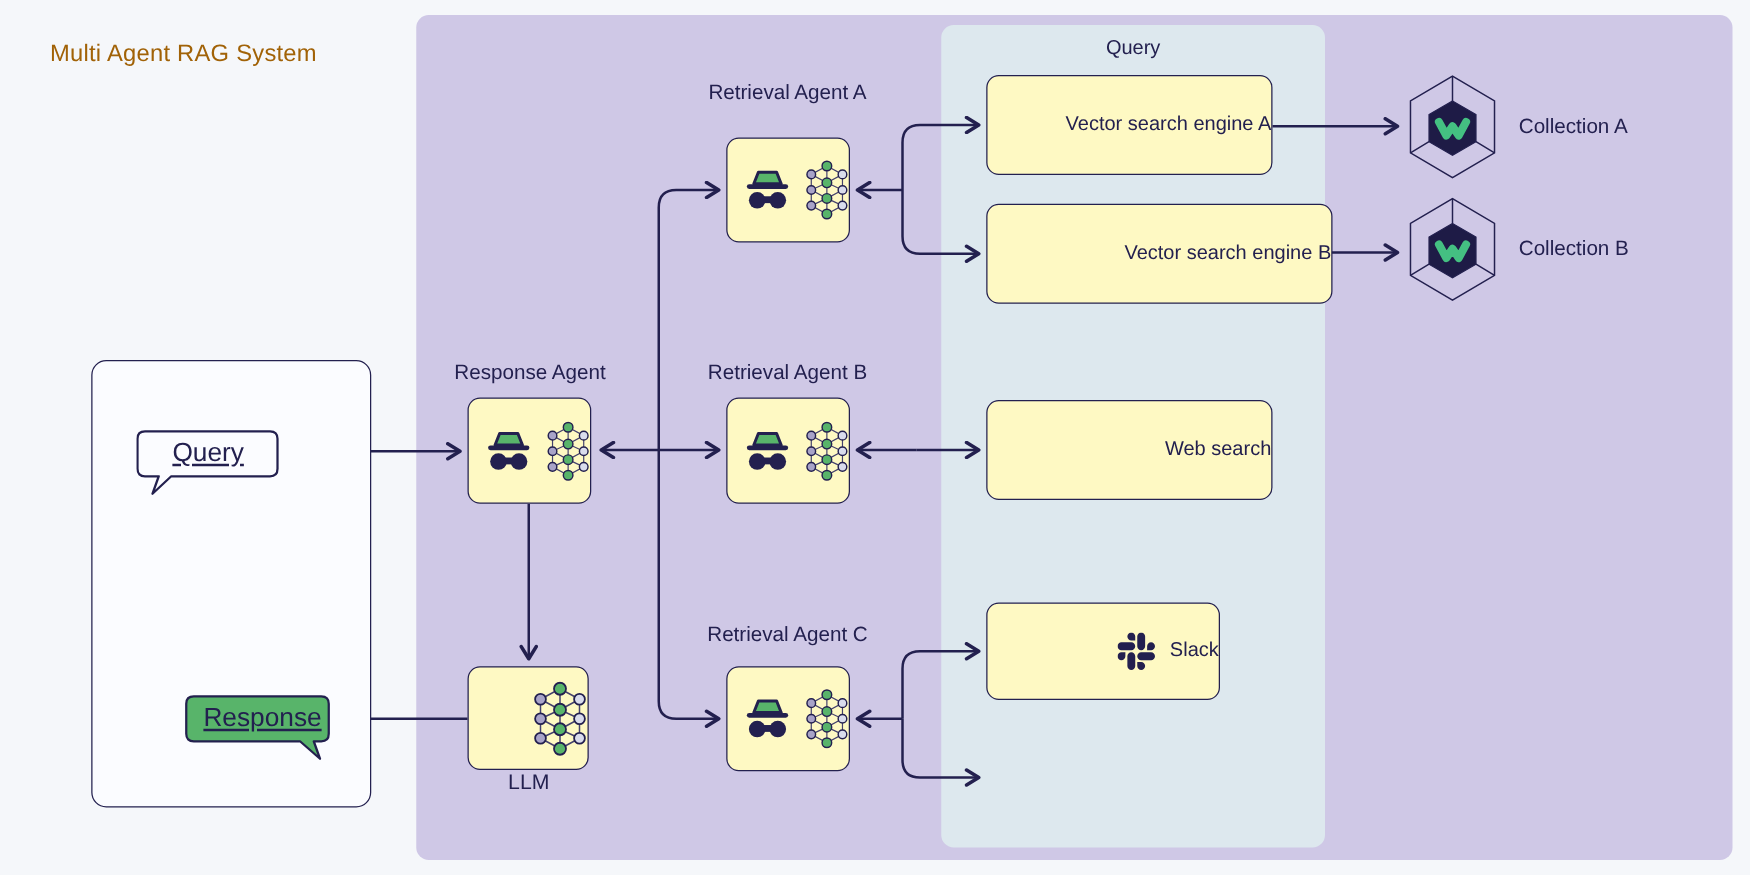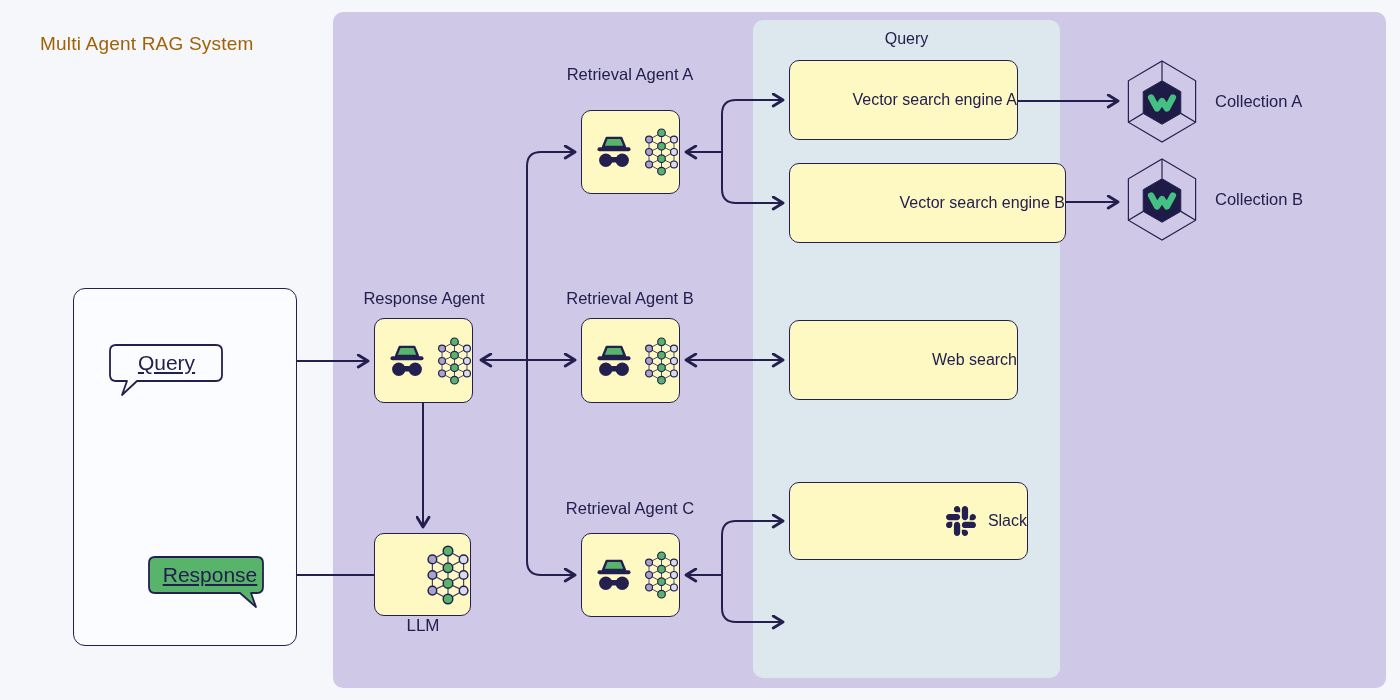--- a/index.html
+++ b/index.html
@@ -248,21 +248,21 @@
   <div class="abs node" style="left:789px;top:60px;width:229px;height:80px;">
     <span class="node-label">Vector search engine A</span>
   </div>
   <div class="abs node" style="left:789px;top:163px;width:277px;height:80px;">
     <span class="node-label">Vector search engine B</span>
   </div>
   <div class="abs node" style="left:789px;top:320px;width:229px;height:80px;">
     <span class="node-label">Web search</span>
   </div>
 
-  <div class="abs node" style="left:789px;top:482px;width:239px;height:78px;">
+  <div class="abs node" style="left:789px;top:482px;width:187px;height:78px;">
     <div class="tool-row">
       <svg width="30" height="30" viewBox="0 0 122.8 122.8" fill="#23204f">
         <path d="M25.8 77.6c0 7.1-5.8 12.9-12.9 12.9S0 84.7 0 77.6s5.8-12.9 12.9-12.9h12.9v12.9zm6.5 0c0-7.1 5.8-12.9 12.9-12.9s12.9 5.8 12.9 12.9v32.3c0 7.1-5.8 12.9-12.9 12.9s-12.9-5.8-12.9-12.9V77.6z"></path>
         <path d="M45.2 25.8c-7.1 0-12.9-5.8-12.9-12.9S38.1 0 45.2 0s12.9 5.8 12.9 12.9v12.9H45.2zm0 6.5c7.1 0 12.9 5.8 12.9 12.9s-5.8 12.9-12.9 12.9H12.9C5.8 58.1 0 52.3 0 45.2s5.8-12.9 12.9-12.9h32.3z"></path>
         <path d="M97 45.2c0-7.1 5.8-12.9 12.9-12.9s12.9 5.8 12.9 12.9-5.8 12.9-12.9 12.9H97V45.2zm-6.5 0c0 7.1-5.8 12.9-12.9 12.9s-12.9-5.8-12.9-12.9V12.9C64.7 5.8 70.5 0 77.6 0s12.9 5.8 12.9 12.9v32.3z"></path>
         <path d="M77.6 97c7.1 0 12.9 5.8 12.9 12.9s-5.8 12.9-12.9 12.9-12.9-5.8-12.9-12.9V97h12.9zm0-6.5c-7.1 0-12.9-5.8-12.9-12.9s5.8-12.9 12.9-12.9h32.3c7.1 0 12.9 5.8 12.9 12.9s-5.8 12.9-12.9 12.9H77.6z"></path>
       </svg>
       <span class="node-label">Slack</span>
     </div>
   </div>

